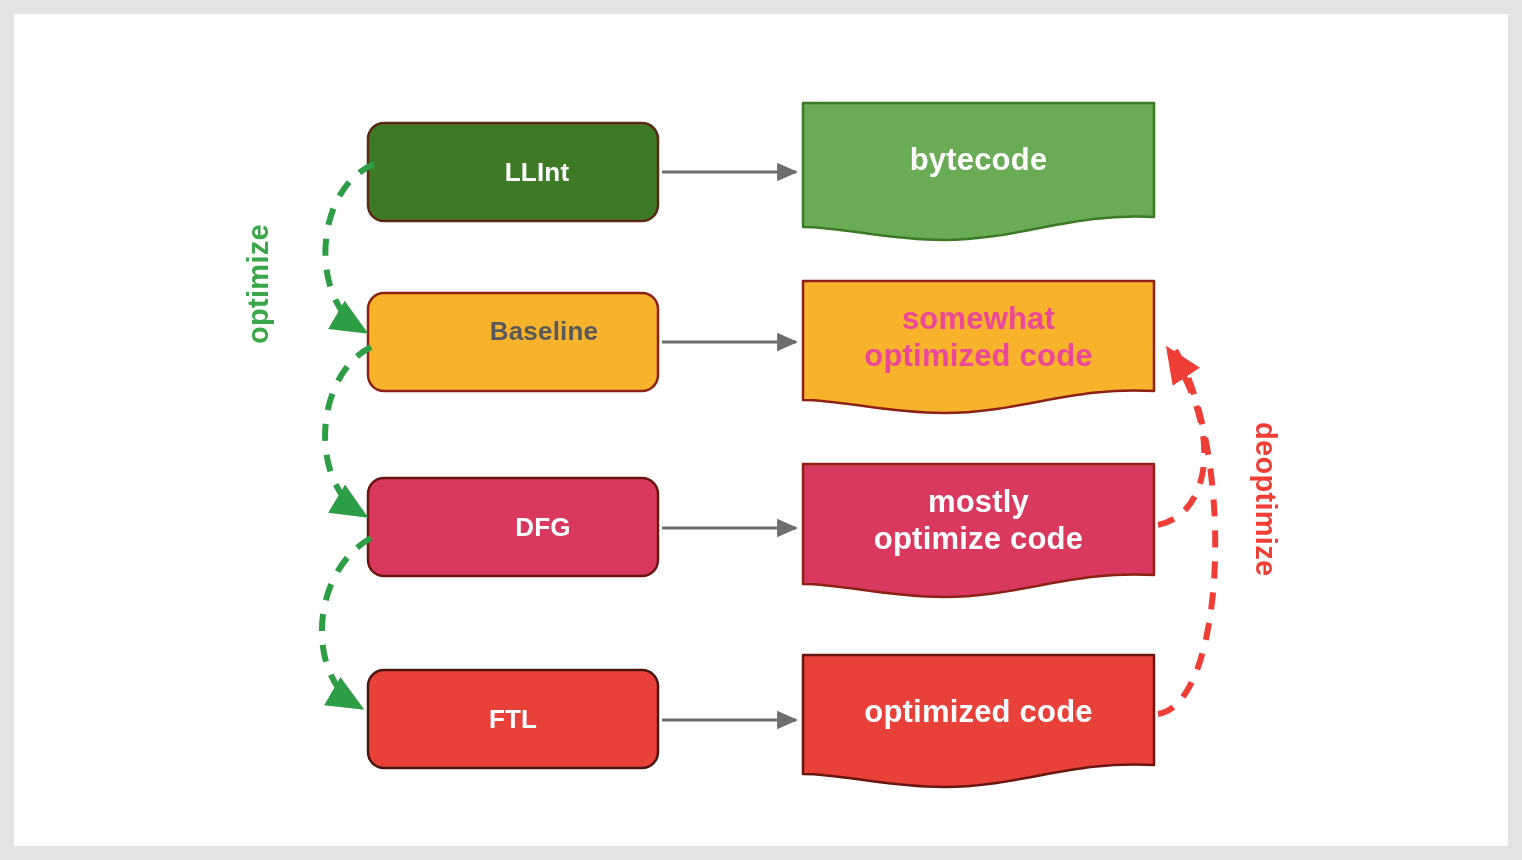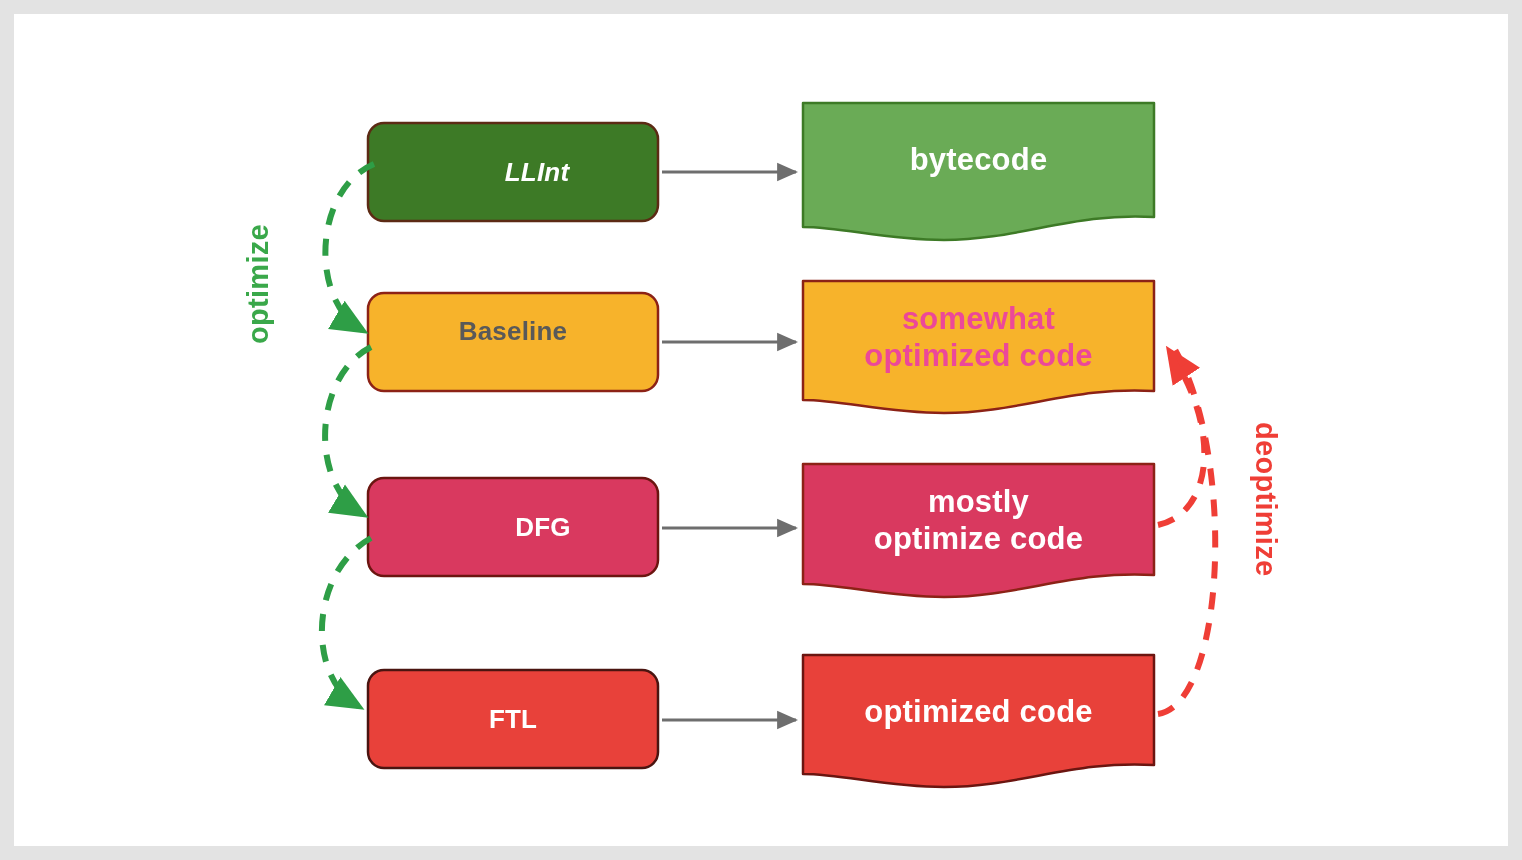--- a/index.html
+++ b/index.html
@@ -126,25 +126,25 @@
 
       <path d="M 357 333 C 300 362 295 468 348 500" fill="none" stroke="#2e9e46" stroke-width="6" stroke-dasharray="17 14" stroke-linecap="butt" marker-end="url(#green-arrow)"></path>
 
       <path d="M 357 524 C 296 558 292 662 344 692" fill="none" stroke="#2e9e46" stroke-width="6" stroke-dasharray="17 14" stroke-linecap="butt" marker-end="url(#green-arrow)"></path>
 
       <path d="M 1144 511 C 1196 500 1210 420 1156 338" fill="none" stroke="#ef3e36" stroke-width="6" stroke-dasharray="17 14" stroke-linecap="butt" marker-end="url(#red-arrow)"></path>
 
       <path d="M 1144 700 C 1212 690 1222 440 1160 334" fill="none" stroke="#ef3e36" stroke-width="6" stroke-dasharray="17 14" stroke-linecap="butt"></path>
     </svg>
 
-    <div class="node-label stage-label" style="left:354px; top:109px; width:338px; height:98px; color:#ffffff;font-style:italic;">LLInt</div>
+    <div class="node-label stage-label" style="left:354px; top:109px; width:338px; height:98px; color:#ffffff;">LLInt</div>
 
     <div class="node-label doc-label" style="left:789px; top:89px; width:351px; height:114px; color:#ffffff;">bytecode</div>
 
-    <div class="node-label stage-label" style="left:354px; top:279px; width:290px; height:76px; color:#595959;">Baseline</div>
+    <div class="node-label stage-label" style="left:354px; top:279px; width:290px; height:76px; color:#595959;padding-left:31px;">Baseline</div>
 
     <div class="node-label doc-label" style="left:789px; top:267px; width:351px; height:114px; color:#ec4899;">somewhat
 optimized code</div>
 
     <div class="node-label stage-label" style="left:354px; top:464px; width:290px; height:98px; color:#ffffff;margin-left:30px;">DFG</div>
 
     <div class="node-label doc-label" style="left:789px; top:450px; width:351px; height:114px; color:#ffffff;">mostly
 optimize code</div>
 
     <div class="node-label stage-label" style="left:354px; top:656px; width:290px; height:98px; color:#ffffff;">FTL</div>

